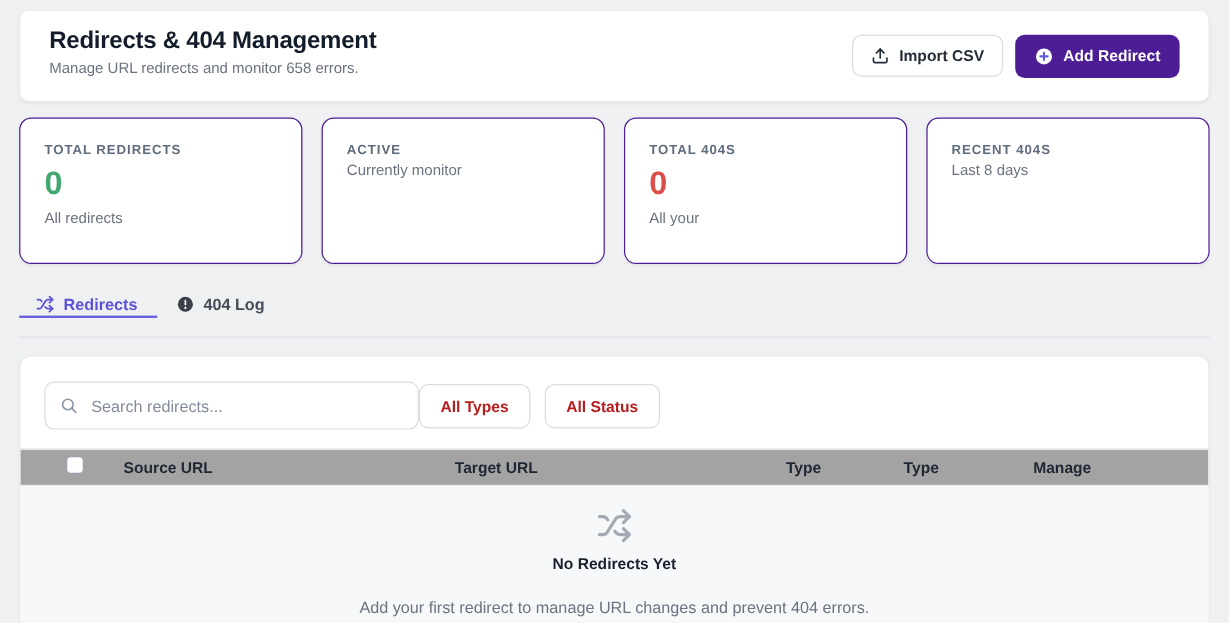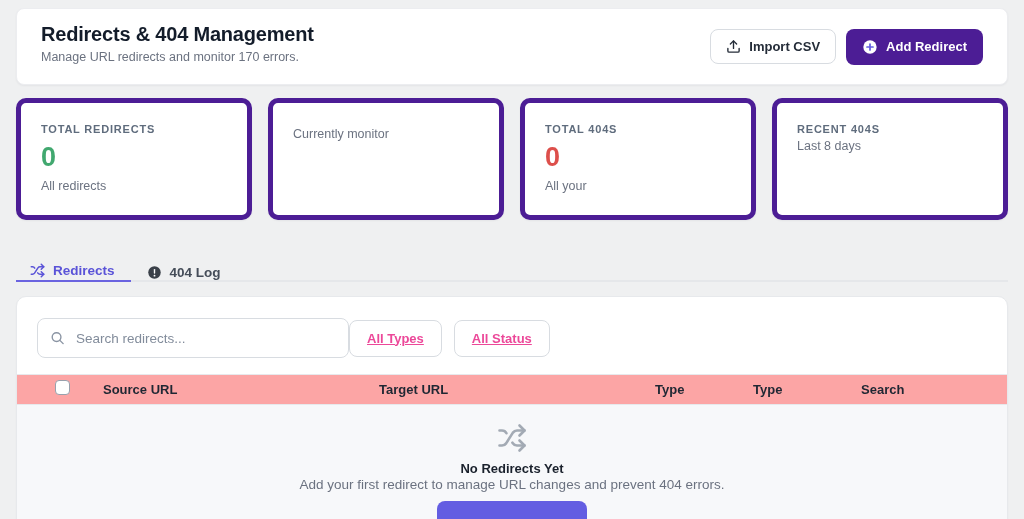--- a/index.html
+++ b/index.html
@@ -38,37 +38,37 @@
   .btn-secondary { background: #fff; border-color: #d8dce1; color: #242c38; }
   .btn-primary { background: #4c1d95; color: #fff; border: none; padding: 10px 16px; }
 
   
   .stats {
     display: grid; grid-template-columns: repeat(4, 1fr); gap: 16px;
     margin-bottom: 26px;
   }
   .stat-card {
     background: #fff;
-    border: 5px solid #4c1d95;
+    border: 1px solid #4c1d95;
     border-radius: 10px;
     box-shadow: 0 1px 2px rgba(16,24,40,.05);
     height: 122px;
     padding: 20px 20px;
   }
   .stat-label {
     font-size: 11px; font-weight: 700; letter-spacing: .8px;
     text-transform: uppercase; color: #5f6c7d; margin-bottom: 4px;
   }
   .stat-value { font-size: 27px; font-weight: 700; line-height: 1.15; margin: 7px 0 6px; }
   .stat-value:empty { display: none; }
   .stat-sub { font-size: 12.5px; color: #6b7280; margin-top: 4px; }
 
   
   .tabs {
-    display: flex; align-items: flex-end;
+    display: flex; align-items: flex-start;
     border-bottom: 2px solid #e5e7ea;
     margin-bottom: 14px;
     height: 36px;
   }
   .tab {
     display: inline-flex; align-items: center; gap: 8px;
     padding: 0 16px 2px 16px;
     font-size: 13.5px; font-weight: 700; color: #454d59;
     cursor: pointer; position: relative;
     margin-bottom: -2px;
@@ -102,66 +102,66 @@
     padding: 0 12px 0 38px;
     font-family: "Liberation Sans", sans-serif;
     font-size: 13.5px; color: #18202c;
     outline: none; background: #fff;
   }
   .search-input::placeholder { color: #828c9b; }
   .toolbar-right { display: flex; gap: 12px; }
   .filter-btn {
     background: #fff; border: 1px solid #d8dce1; border-radius: 8px;
     font-family: "Liberation Sans", sans-serif;
-    font-size: 13px; font-weight: 700; color: #ec4899;
-    padding: 0 17px; height: 37px; cursor: pointer; text-decoration: underline;
+    font-size: 13px; font-weight: 700; color: #b91c1c;
+    padding: 0 17px; height: 37px; cursor: pointer;
   }
 
   
   .table-header {
     display: grid;
     grid-template-columns: 66px 276px 276px 98px 108px 1fr;
     align-items: center;
     height: 31px;
     padding: 0 20px;
     border-top: 1px solid #e7e9ec;
     border-bottom: 1px solid #e7e9ec;
-    background: #fca5a5;
+    background: #a3a3a3;
   }
   .th { font-size: 13px; font-weight: 600; color: #1f2733; }
   .checkbox {
     display: inline-block; width: 15px; height: 15px;
     border: 1.5px solid #98a1ad; border-radius: 4px;
     background: #fff; margin-left: 18px; cursor: pointer;
   }
   .table-body {
     flex: 1;
     background: #f7f8fa;
     display: flex; flex-direction: column; align-items: center;
     padding-top: 18px;
   }
   .empty-state { display: flex; flex-direction: column; align-items: center; text-align: center; }
   .empty-icon { color: #a3aab4; }
   .empty-title { font-size: 13px; font-weight: 700; color: #1a212c; margin-top: 4px; }
-  .empty-desc { font-size: 13.5px; color: #6b7280; margin-top: 1px; }
+  .empty-desc { font-size: 13.5px; color: #6b7280; margin-top: 22px; }
   .empty-cta {
     margin-top: 9px; width: 150px; height: 40px;
     background: #635de2; border: none; border-radius: 8px;
     cursor: pointer; color: #fff; font-size: 13px; font-weight: 700;
   }
 </style>
 </head>
 <body>
 
 <div class="page">
 
   <header class="header-card">
     <div>
       <h1 class="page-title">Redirects &amp; 404 Management</h1>
-      <p class="page-subtitle">Manage URL redirects and monitor 170 errors.</p>
+      <p class="page-subtitle">Manage URL redirects and monitor 658 errors.</p>
     </div>
     <div class="header-actions">
       <button class="btn btn-secondary">
         <span style="display:inline-flex">
           <svg width="15" height="15" viewBox="0 0 24 24" fill="none" stroke="#242c38" stroke-width="2.2" stroke-linecap="round" stroke-linejoin="round">
             <path d="M21 15v4a2 2 0 0 1-2 2H5a2 2 0 0 1-2-2v-4"></path>
             <polyline points="17 8 12 3 7 8"></polyline>
             <line x1="12" y1="3" x2="12" y2="15"></line>
           </svg>
         </span>
@@ -179,20 +179,21 @@
     </div>
   </header>
 
   <section class="stats">
     <div class="stat-card">
       <div class="stat-label">TOTAL REDIRECTS</div>
       <div class="stat-value" style="color: rgb(65, 168, 111);">0</div>
       <div class="stat-sub">All redirects</div>
     </div>
     <div class="stat-card">
+      <div class="stat-label">ACTIVE</div>
 
       <div class="stat-sub">Currently monitor</div>
     </div>
     <div class="stat-card">
       <div class="stat-label">TOTAL 404S</div>
       <div class="stat-value" style="color: rgb(221, 79, 75);">0</div>
       <div class="stat-sub">All your</div>
     </div>
     <div class="stat-card">
       <div class="stat-label">RECENT 404S</div>
@@ -244,21 +245,21 @@
     </div>
 
     <div class="table-header">
       <div>
         <span class="checkbox"></span>
       </div>
       <div class="th">Source URL</div>
       <div class="th">Target URL</div>
       <div class="th">Type</div>
       <div class="th">Type</div>
-      <div class="th">Search</div>
+      <div class="th">Manage</div>
     </div>
 
     <div class="table-body">
       <div class="empty-state">
         <span class="empty-icon">
           <svg width="30" height="30" viewBox="0 0 24 24" fill="none" stroke="#a3aab4" stroke-width="2.1" stroke-linecap="round" stroke-linejoin="round">
             <path d="m18 14 4 4-4 4"></path>
               <path d="m18 2 4 4-4 4"></path>
             <path d="M2 18h1.973a4 4 0 0 0 3.3-1.7l5.454-8.6a4 4 0 0 1 3.3-1.7H22"></path>
             <path d="M2 6h1.972a4 4 0 0 1 3.6 2.2"></path>

